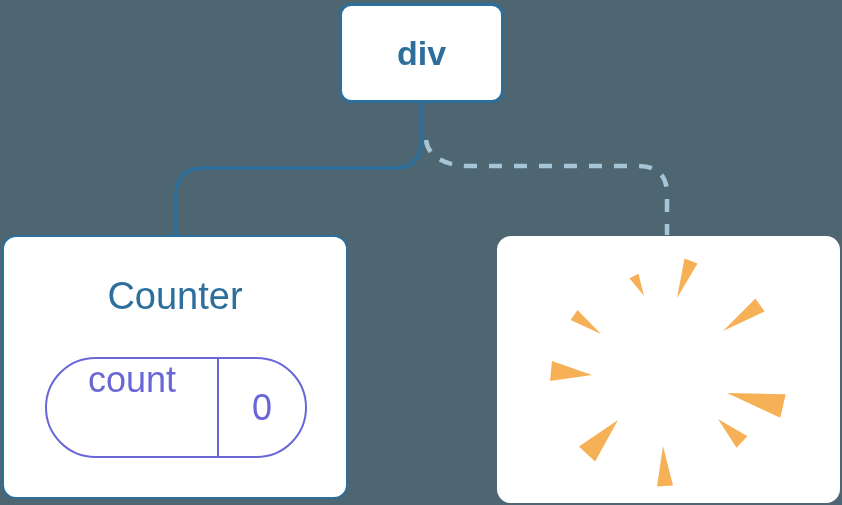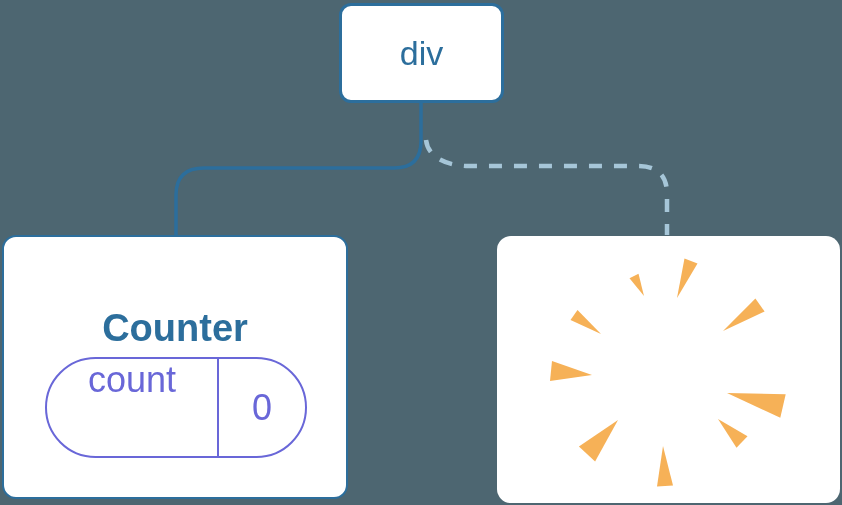--- a/index.html
+++ b/index.html
@@ -31,44 +31,43 @@
     width: 165px;
     height: 100px;
     box-sizing: border-box;
     background: var(--card, #ffffff);
     border: 3px solid var(--blue, #2c6e9c);
     border-radius: 12px;
     display: flex;
     align-items: center;
     justify-content: center;
     font-size: 34px;
-    font-weight: 400;
+    font-weight: 700;
     color: var(--blue, #2c6e9c);
   }
   .card-counter {
     position: absolute;
     left: 2px;
     top: 235px;
     width: 346px;
     height: 264px;
     box-sizing: border-box;
     background: var(--card, #ffffff);
     border: 2.5px solid var(--blue, #2c6e9c);
     border-radius: 14px;
   }
   .counter-title {
     position: absolute;
     left: 0;
     top: 38px;
     width: 100%;
     text-align: center;
     font-size: 38px;
-    font-weight: 700;
+    font-weight: 400;
     color: var(--blue, #2c6e9c);
-    margin-top: 32px;
   }
   .state-pill {
     position: absolute;
     left: 41px;
     top: 120px;
     width: 262px;
     height: 101px;
     box-sizing: border-box;
     border: 2.5px solid var(--purple, #6967d8);
     border-radius: 51px;

